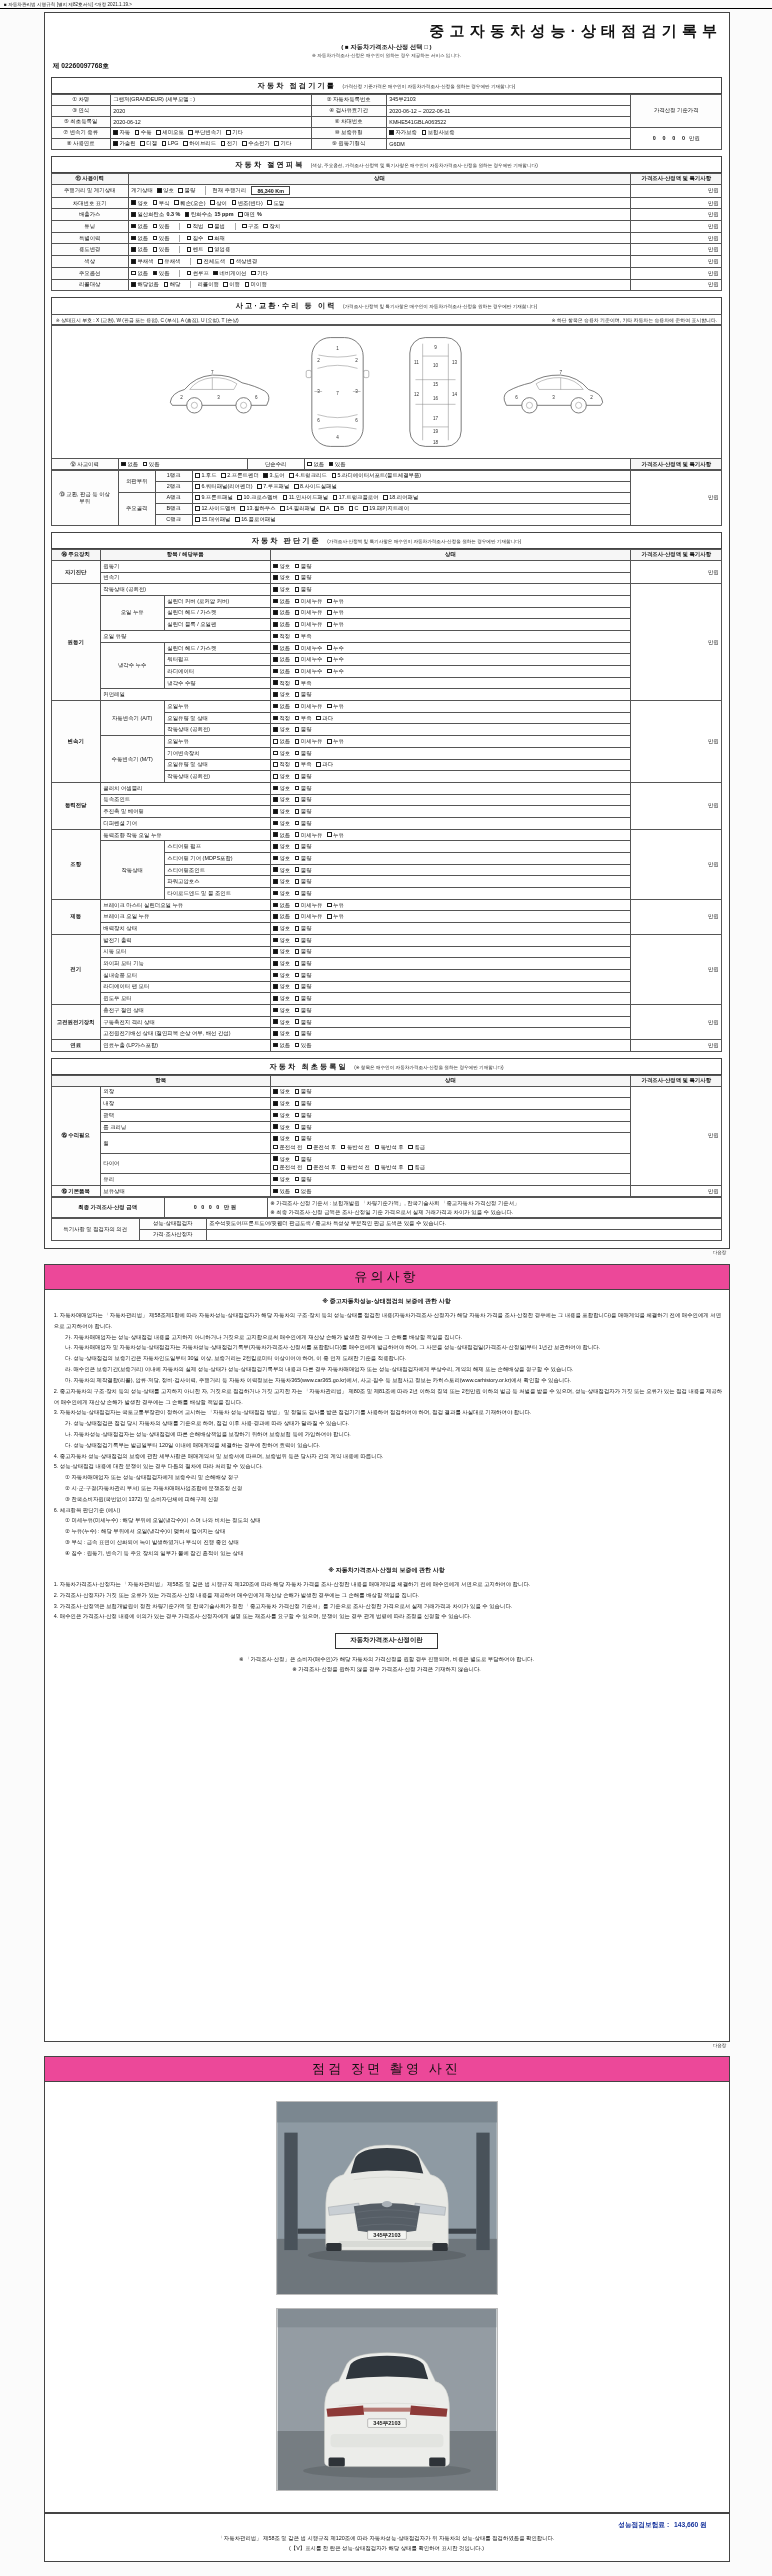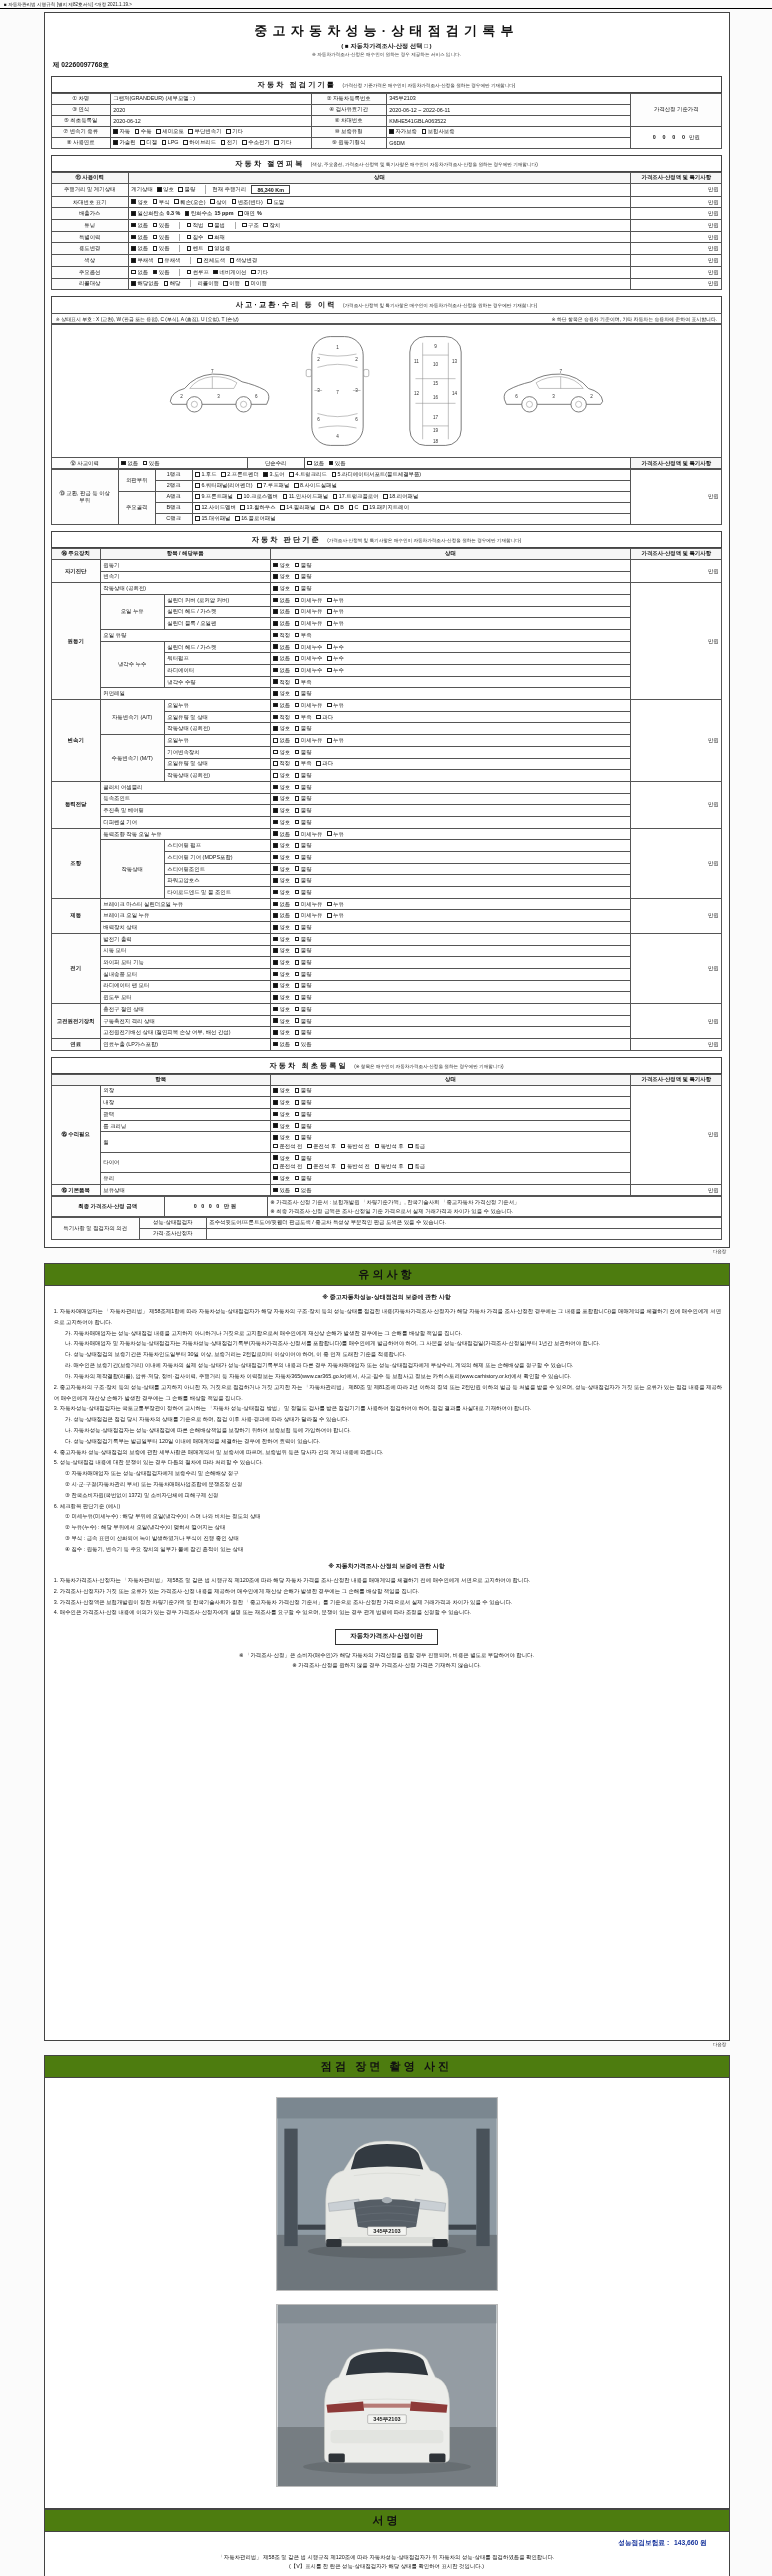--- a/index.html
+++ b/index.html
@@ -5,21 +5,21 @@
 *{box-sizing:border-box;margin:0;padding:0}
 body{width:773px;background:#fbfbfb;font-family:"Liberation Sans","DejaVu Sans",sans-serif;color:#111}
 .topnote{font-size:4.6px;color:#222;padding:1.5px 4.1px 1px}
 .topline{border-bottom:1.3px solid #000}
 .sheet{width:686px;margin:3.1px auto 0}
 .block{border:0.5px solid #444;background:#fff;padding:5.2px 6.2px 7.2px;position:relative}
 .main-block{min-height:1236px}
 .notice{min-height:778px}
 .photos-block{min-height:407px}
 .nextpage{font-size:4.6px;color:#333;text-align:right;padding:1.5px 3.1px 0;margin-bottom:8.2px}
-h1.title{text-align:center;font-size:13px;letter-spacing:5.2px;padding:4.1px 0 1px}
+h1.title{text-align:right;font-size:15px;letter-spacing:5.2px;padding:4.1px 0 1px}
 .subt{text-align:center;font-size:6.2px;font-weight:bold;margin-top:1px}
 .subn{text-align:center;font-size:4.6px;color:#333;margin-top:1px}
 .docno{font-size:6.7px;font-weight:bold;margin:4.1px 0 1px;padding-left:2.1px}
 .sechead{border:0.5px solid #444;margin-top:6.2px;padding:2.6px 2.1px;text-align:center;background:#fff}
 .sechead .t{font-size:7.2px;font-weight:bold;letter-spacing:2.1px}
 .sechead .n{font-size:4.6px;color:#222;margin-left:4.1px}
 table.grid{width:100%;border-collapse:collapse;table-layout:fixed;margin-top:-0.5px}
 .grid td,.grid th{border:0.5px solid #555;font-size:5.4px;padding:1.5px 2.6px;vertical-align:middle;word-break:keep-all}
 .lbl{text-align:center;background:#fdfdfd}
 thead td,.hdr td{text-align:center;font-weight:bold;background:#f6f6f6}
@@ -36,21 +36,21 @@
 .pre{margin-right:4.1px}
 .valbox{border:0.5px solid #444;padding:0.5px 5.2px;font-weight:bold;margin-left:1px;background:#fff}
 .legend{border:0.5px solid #555;margin-top:-0.5px;display:flex;justify-content:space-between;font-size:4.9px;padding:1.5px 4.1px}
 .diagrams{border:0.5px solid #555;margin-top:-0.5px;display:flex;justify-content:center;align-items:center;gap:20.6px;padding:6.2px 0}
 .dn{font-size:9px;fill:#333;text-anchor:middle}
 .devlbl{font-weight:bold}
 .finval{text-align:center;font-weight:bold;letter-spacing:1.5px}
 .finnote{font-size:4.6px;color:#222}
 .finnote div{line-height:1.5}
 .rmtext{font-size:5.4px;padding-left:4.1px}
-.blocktitle{text-align:center;font-size:11px;font-weight:bold;letter-spacing:3.1px;border-bottom:0.5px solid #444;padding:3.1px 0;margin:-5.2px -6.2px 5.2px;background:#4d7c0f}
+.blocktitle{text-align:center;font-size:13px;font-weight:normal;letter-spacing:3.1px;border-bottom:0.5px solid #444;padding:3.1px 0;margin:-5.2px -6.2px 5.2px;background:#ec4899}
 .nhead{font-weight:bold;font-size:6px;text-align:center;margin:7.2px 0 4.1px}
 .nline{font-size:5.4px;line-height:2.0;color:#111}
 .nline.ind0{padding-left:3.1px}
 .nline.ind1{padding-left:14.4px}
 .nbox{display:flex;justify-content:center;margin-top:10.3px}
 .nbox-title{border:0.8px solid #333;padding:2.6px 14.4px;font-weight:bold;font-size:6.4px}
 .nbox-lines{margin-top:5.2px;text-align:center}
 .nboxline{font-size:5.4px;line-height:1.9}
 .photo-wrap{display:flex;flex-direction:column;align-items:center;gap:13.4px;padding:13.4px 0}
 .photo{border:0.5px solid #bbb;display:block}
@@ -1096,21 +1096,20 @@
       <rect x="104" y="246" width="222" height="26" rx="8" fill="#e2e4e0"></rect>
       <rect x="100" y="292" width="32" height="18" rx="3" fill="#2e3338"></rect>
       <rect x="298" y="292" width="32" height="18" rx="3" fill="#2e3338"></rect>
       <rect x="177" y="216" width="76" height="17" rx="2" fill="#f4f5f2" stroke="#888"></rect>
       <text x="215" y="229" font-size="11" text-anchor="middle" fill="#222" font-weight="bold">345무2103</text>
     </svg>
   </div>
 </section>
 
 <section class="block sign" style="margin-bottom:5.2px">
-  <div class="blocktitle">서명</div>
   <div class="fee">
     <span>성능점검보험료 :</span>
     <span class="feeval">143,660 원</span>
   </div>
   <div class="signline">「자동차관리법」 제58조 및 같은 법 시행규칙 제120조에 따라 자동차성능·상태점검자가 위 자동차의 성능·상태를 점검하였음을 확인합니다.</div>
   <div class="signline">(【V】표시를 한 란은 성능·상태점검자가 해당 상태를 확인하여 표시한 것입니다.)</div>
 </section>
 
 </div>
 

